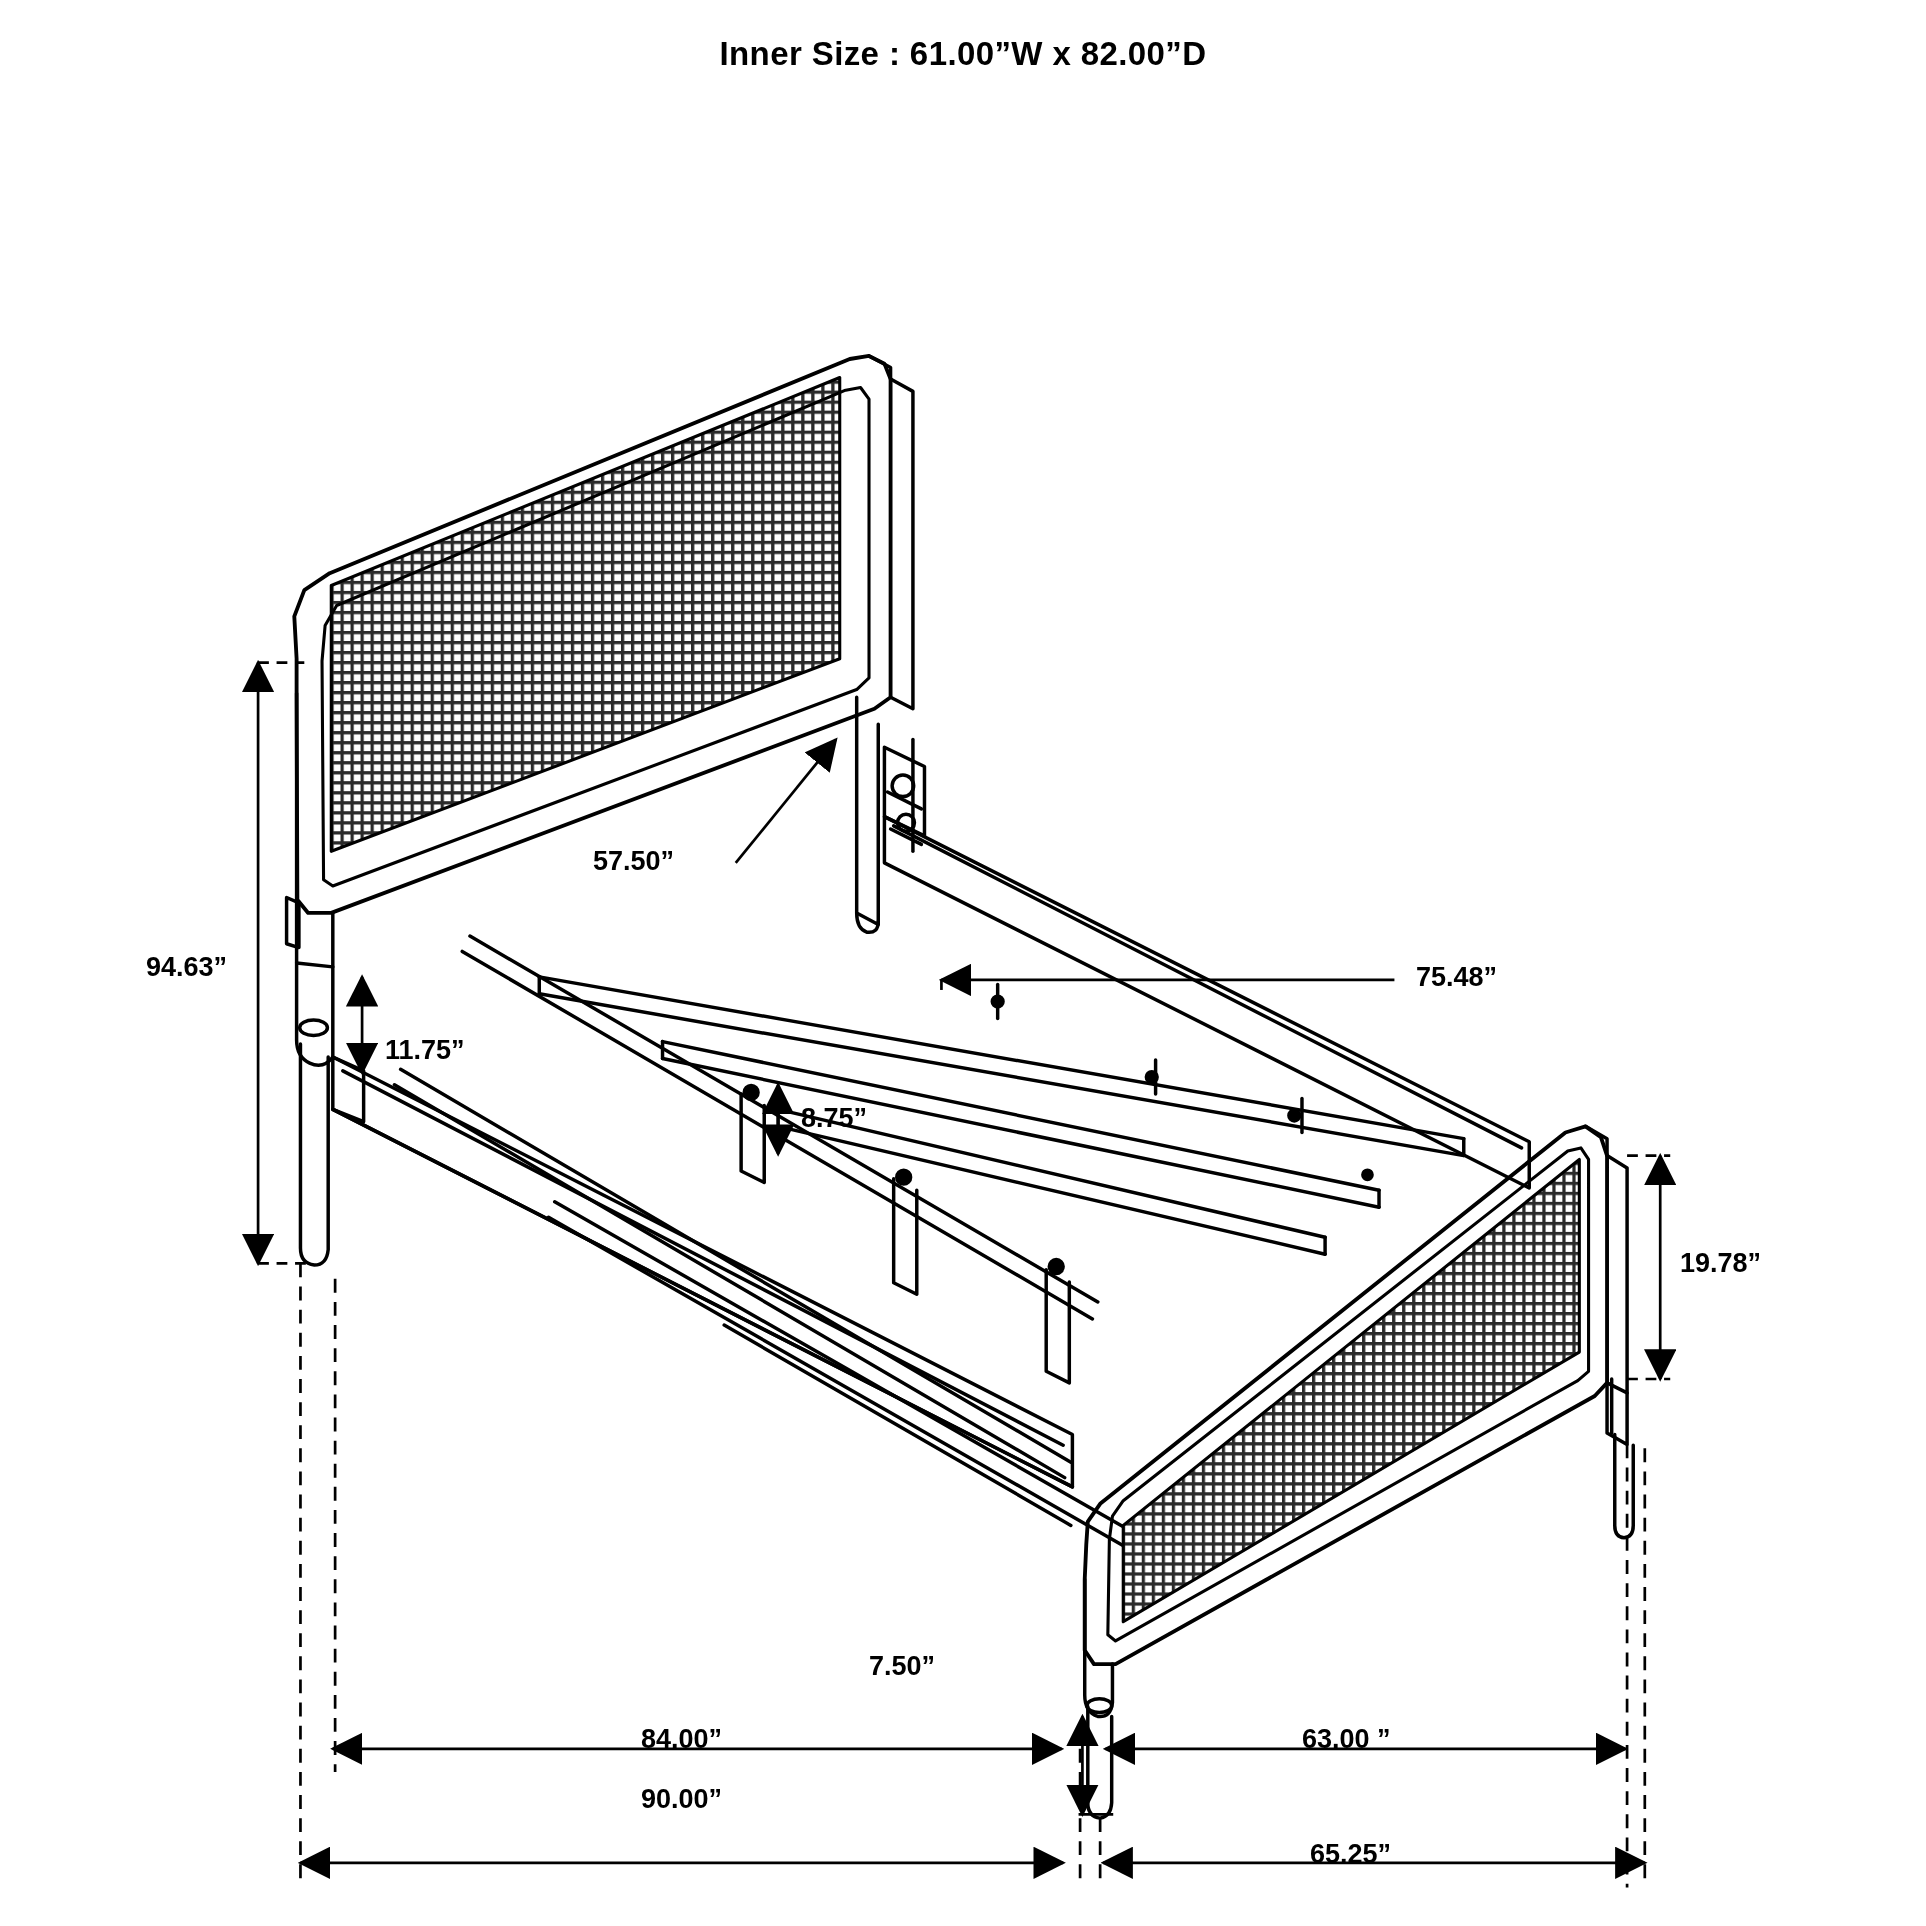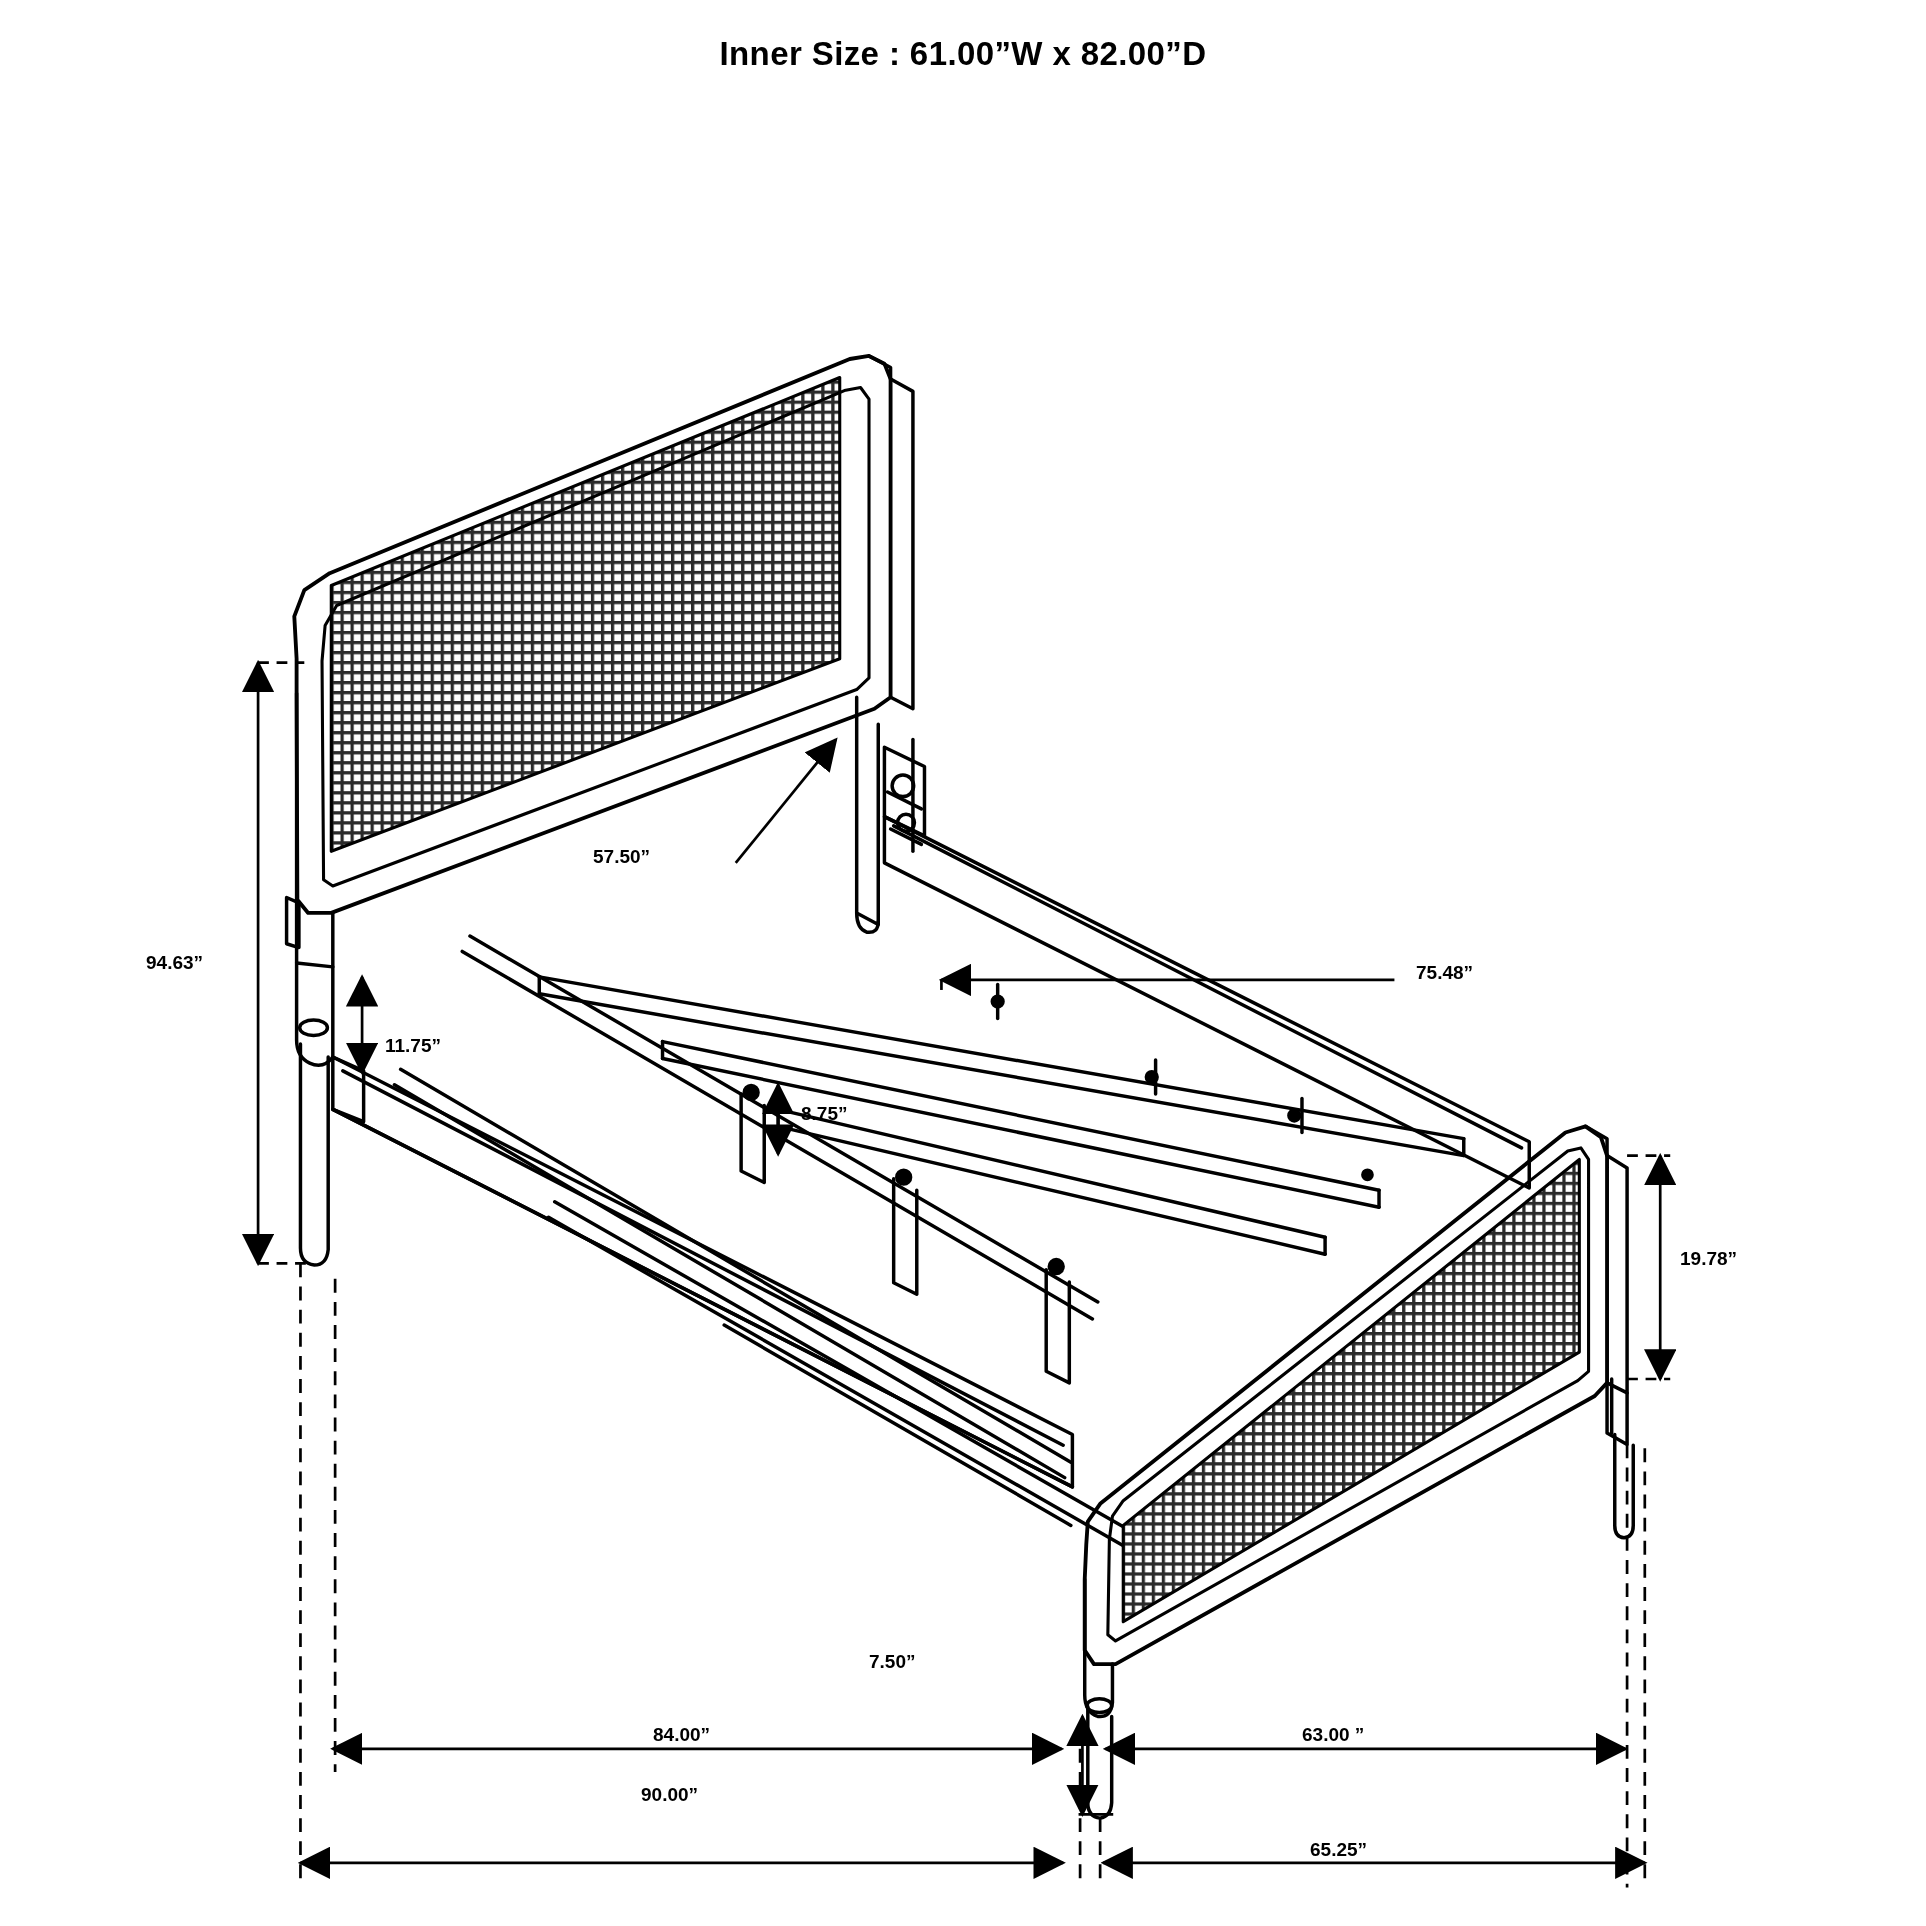--- a/index.html
+++ b/index.html
@@ -4,21 +4,21 @@
 <style>
   html,body{margin:0;padding:0;background:#ffffff;}
   body{width:1926px;height:1926px;font-family:"Liberation Sans",sans-serif;color:#000;}
   #stage{position:relative;width:1926px;height:1926px;overflow:hidden;}
   #title{
     position:absolute;top:35px;left:0;width:1926px;text-align:center;
     font-size:33px;font-weight:bold;letter-spacing:0.4px;
   }
   svg#drawing{position:absolute;top:0;left:0;width:1926px;height:1926px;}
   .dimlabel{
-    position:absolute;font-size:19px;font-weight:bold;white-space:nowrap;
+    position:absolute;font-size:27px;font-weight:bold;white-space:nowrap;
   }
 </style>
 </head>
 <body>
 
 <div id="stage">
 
   <div id="title">Inner Size : 61.00”W x 82.00”D</div>
 
   <svg id="drawing" viewBox="0 0 2500 2500">
@@ -176,21 +176,21 @@
   <div class="dimlabel" style="left:385px;top:1002px;margin-top:33px;">11.75”</div>
 
   <div class="dimlabel" style="left:1416px;top:962px;">75.48”</div>
 
   <div class="dimlabel" style="left:801px;top:1103px;">8.75”</div>
 
   <div class="dimlabel" style="left:1680px;top:1248px;">19.78”</div>
 
   <div class="dimlabel" style="left:869px;top:1651px;text-align:right;">7.50”</div>
 
-  <div class="dimlabel" style="left:641px;top:1724px;margin-left:12px;">84.00”</div>
+  <div class="dimlabel" style="left:641px;top:1724px;">84.00”</div>
 
   <div class="dimlabel" style="left:1302px;top:1724px;">63.00 ”</div>
 
   <div class="dimlabel" style="left:641px;top:1784px;">90.00”</div>
 
   <div class="dimlabel" style="left:1310px;top:1839px;">65.25”</div>
 
 </div>
 
 

